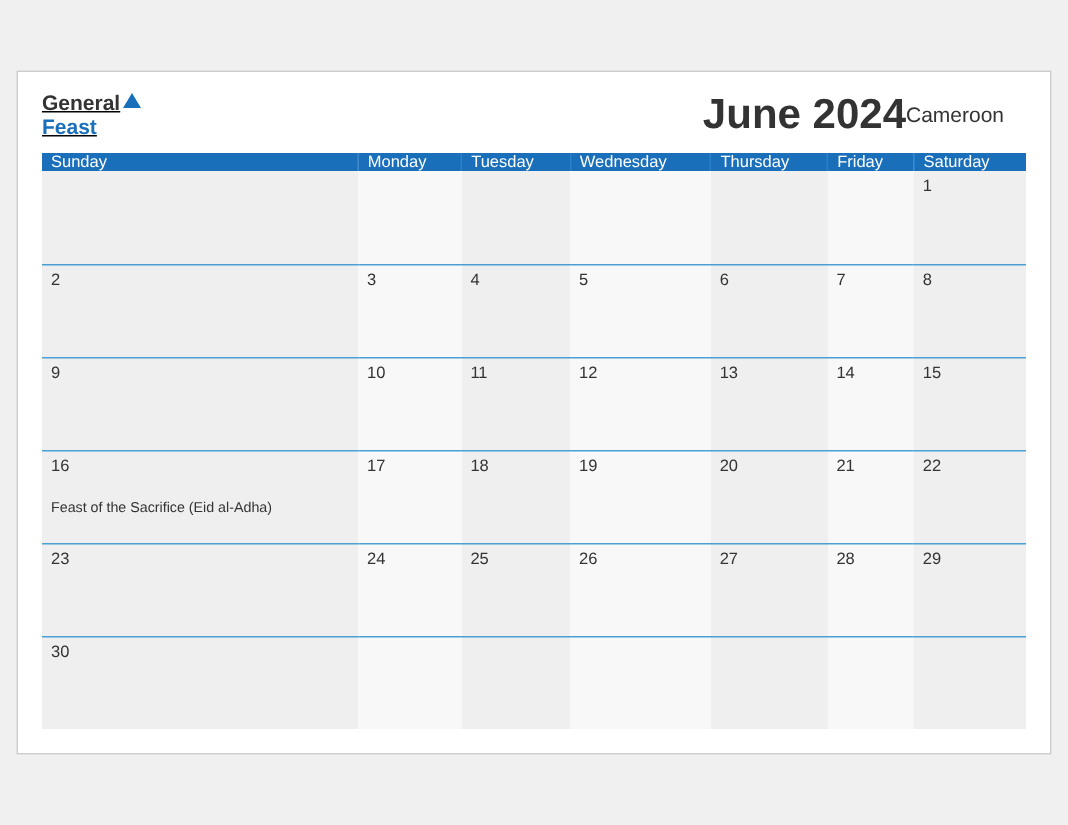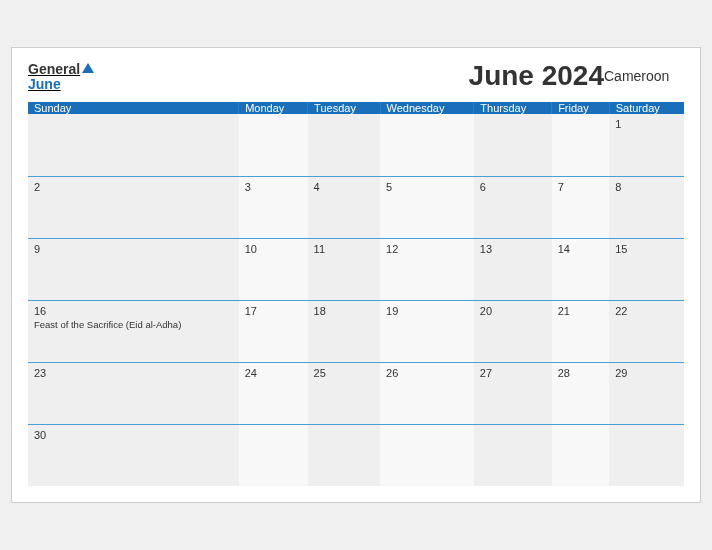--- a/index.html
+++ b/index.html
@@ -107,37 +107,37 @@
     .day-number {
       font-size: 11px;
       font-weight: normal;
       color: #333;
       display: block;
     }
     .event-text {
       font-size: 9.5px;
       color: #333;
       display: block;
-      margin-top: 2px;
+      margin-top: 16px;
       line-height: 1.3;
     }
     .last-row td {
       height: 52px;
     }
   </style>
 </head>
 <body>
 
 <div class="calendar-container">
   <div class="header">
     <div class="logo">
       <span>
         <span class="logo-general">General</span><span class="logo-triangle"></span>
       </span>
-      <span class="logo-blue">June</span>
+      <span class="logo-blue">Feast</span>
     </div>
     <div class="month-title">June 2024</div>
     <div class="country">Cameroon</div>
   </div>
 
   <table class="calendar-table">
     <thead>
       <tr id="thead-row">
           <th>Sunday</th>
           <th>Monday</th>

